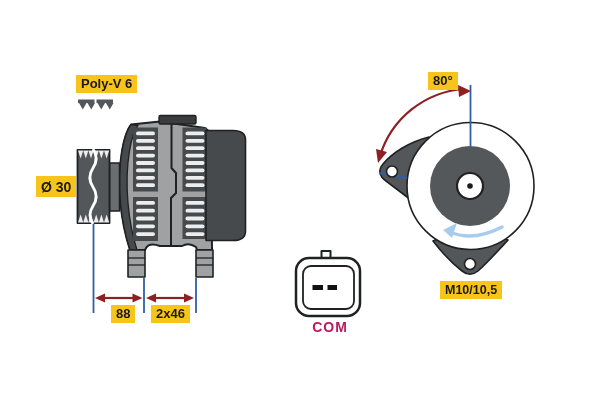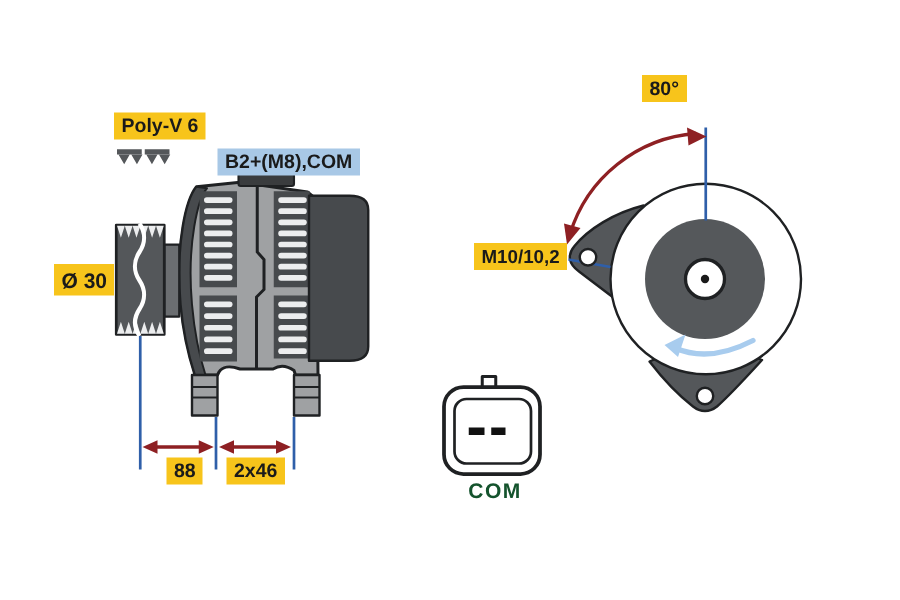--- a/index.html
+++ b/index.html
@@ -4,21 +4,21 @@
 <style>
   html,body{margin:0;padding:0;background:#fff;}
   .canvas{position:relative;width:592px;height:400px;background:#fff;overflow:hidden;
           font-family:"Liberation Sans",sans-serif;}
   svg{position:absolute;left:0;top:0;}
   .tag{position:absolute;display:flex;align-items:center;justify-content:center;
        font-weight:bold;font-size:13px;color:#1a1a1a;white-space:nowrap;
        padding:1px 5px;height:16px;line-height:16px;}
   .tag.yellow{background:var(--label_yellow,#F7C41B);}
   .tag.blue{background:var(--label_blue,#A8C8E6);}
-  .tag.plain{background:transparent;color:#14532d;font-weight:600;letter-spacing:1px;font-size:14px;}
+  .tag.plain{background:transparent;color:#be185d;font-weight:600;letter-spacing:1px;font-size:14px;}
 
   
   .outline      {stroke:#1f2123;stroke-linejoin:round;}
   .body-fill    {fill:var(--body_gray,#9FA1A3);}
   .dark-fill    {fill:var(--dark_gray,#54575A);}
   .rim-fill     {fill:var(--rim_gray,#474A4D);}
   .cover-fill   {fill:var(--rim_gray,#474A4D);}
   .cap-fill     {fill:#3a3c3e;}
   .slot-fill    {fill:#ECEDEE;}
   .white-fill   {fill:#ffffff;}
@@ -162,27 +162,26 @@
       <rect x="321.5" y="251" width="9" height="10" class="white-fill outline" stroke-width="2"></rect>
       <rect x="296" y="258" width="64" height="58" rx="13" class="white-fill outline" stroke-width="2.5"></rect>
       <rect x="303" y="266" width="51" height="43" rx="8" fill="none" class="outline" stroke-width="1.8"></rect>
       <rect x="312.5" y="285" width="10.5" height="5" fill="#111"></rect>
       <rect x="327.5" y="285" width="9.5" height="5" fill="#111"></rect>
     </g>
   </svg>
 
   <div class="tag yellow" style="left:76px;top:75px;">Poly-V 6</div>
 
-  <div class="tag blue" style="left:145px;top:99px;">B2+(M8),COM</div>
 
   <div class="tag yellow" style="left:36px;top:176px;height:19px;font-size:14px;">Ø 30</div>
 
   <div class="tag yellow" style="left:111px;top:305px;">88</div>
 
   <div class="tag yellow" style="left:151px;top:305px;">2x46</div>
 
-  <div class="tag yellow" style="left:428px;top:50px;">80°</div>
+  <div class="tag yellow" style="left:428px;top:72px;">80°</div>
 
-  <div class="tag yellow" style="left:316px;top:162px;font-size:12.5px;">M10/10,2</div>
 
+  <div class="tag yellow" style="left:440px;top:281px;font-size:12.5px;">M10/10,5</div>
 
   <div class="tag plain" style="left:302px;top:318px;width:46px;">COM</div>
 </div>
 
 </body></html>

